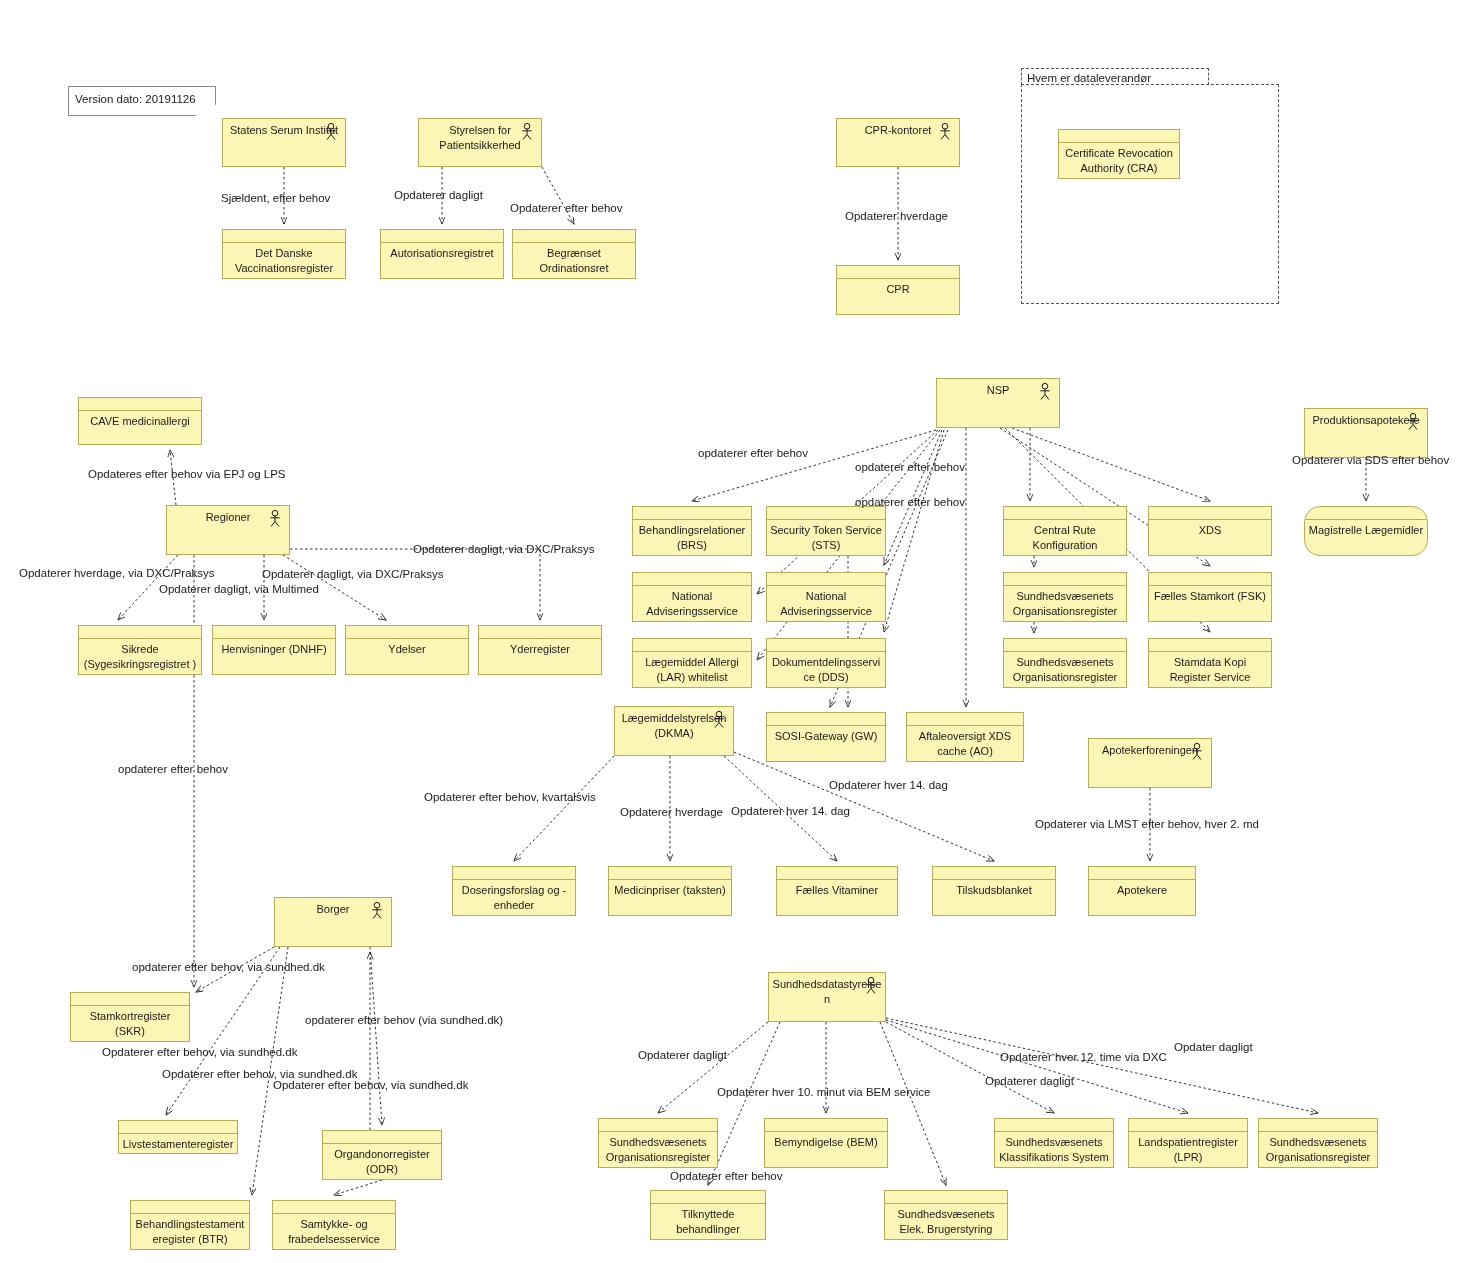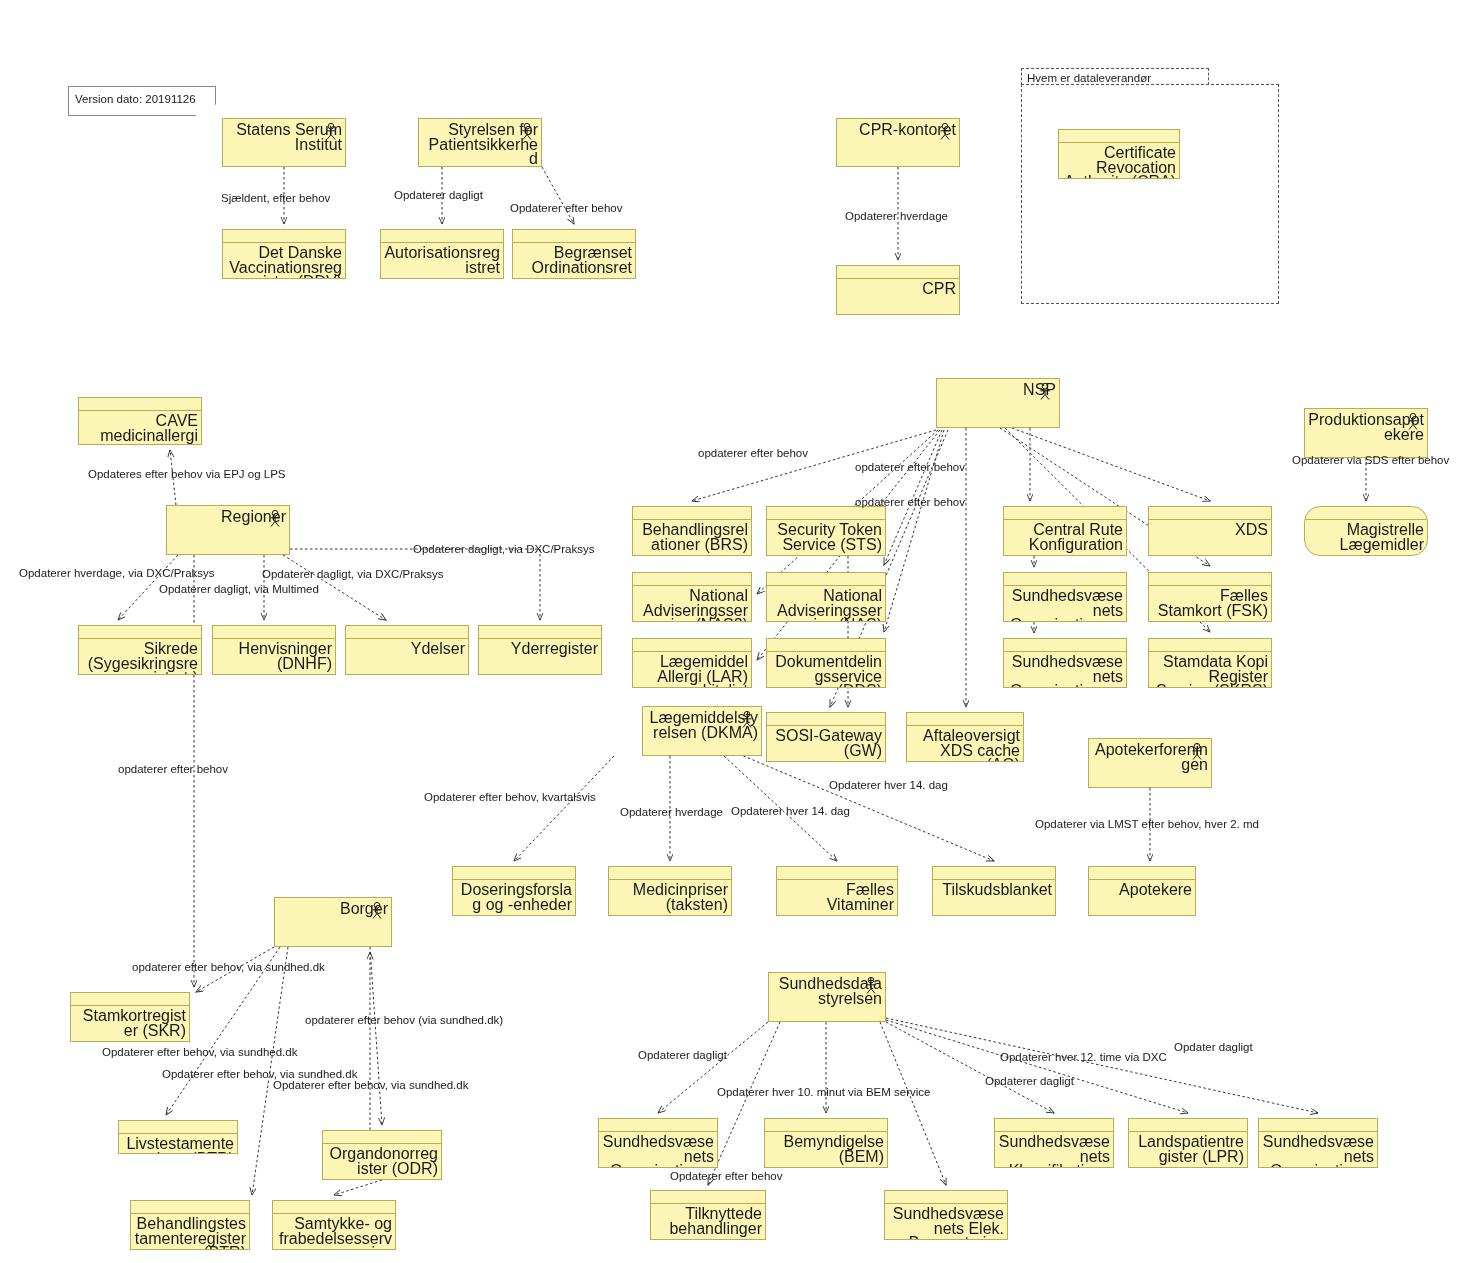--- a/index.html
+++ b/index.html
@@ -23,22 +23,22 @@
   .version-note span{position:absolute;left:6px;top:6px;font-size:11.5px;white-space:nowrap;}
 
   
   .group-box{position:absolute;border:1px dashed #555;background:transparent;}
   .group-tab{position:absolute;border:1px dashed #555;border-bottom:none;background:transparent;}
   .group-tab span{position:absolute;left:5px;top:3px;font-size:11.5px;white-space:nowrap;}
 
   
   .node{position:absolute;background:#fbf6b6;border:1px solid #b8ad55;box-sizing:border-box;
         overflow:hidden;}
-  .node .label{position:absolute;left:3px;right:3px;text-align:right;
-        font-size:16px;line-height:14.5px;word-wrap:break-word;white-space:pre-wrap;}
+  .node .label{position:absolute;left:3px;right:3px;text-align:center;
+        font-size:11px;line-height:14.5px;word-wrap:break-word;white-space:pre-wrap;}
   
   .node.actor .label{top:4px;}
   .actor-icon{position:absolute;right:7px;top:4px;width:14px;height:17px;}
   
   .node.object::before{content:"";position:absolute;left:0;right:0;top:12px;height:1px;background:#b8ad55;}
   .node.object .label{top:16px;}
 
   
   .elabel{position:absolute;font-size:11.5px;line-height:13px;white-space:nowrap;color:#1a1a1a;}
 </style>
@@ -240,21 +240,21 @@
             <circle cx="7" cy="3.2" r="2.8" fill="none" stroke="#1a1a1a" stroke-width="1"></circle>
             <line x1="7" y1="6" x2="7" y2="11.5" stroke="#1a1a1a" stroke-width="1"></line>
             <line x1="2.4" y1="7.8" x2="11.6" y2="7.8" stroke="#1a1a1a" stroke-width="1"></line>
             <line x1="7" y1="11.5" x2="3" y2="16.5" stroke="#1a1a1a" stroke-width="1"></line>
             <line x1="7" y1="11.5" x2="11" y2="16.5" stroke="#1a1a1a" stroke-width="1"></line>
           </svg></span>
       </div>
       <div class="node object" style="left: 1304px; top: 506px; width: 124px; height: 50px; border-radius: 16px;">
         <div class="label">Magistrelle Lægemidler</div>
       </div>
-      <div class="node actor" style="left: 614px; top: 706px; width: 120px; height: 50px; margin-left: 28px;">
+      <div class="node actor" style="left: 614px; top: 706px; width: 120px; height: 50px;">
         <div class="label">Lægemiddelstyrelsen (DKMA)</div>
         <span class="actor-icon"><svg viewBox="0 0 14 17" width="14" height="17" aria-hidden="true">
             <circle cx="7" cy="3.2" r="2.8" fill="none" stroke="#1a1a1a" stroke-width="1"></circle>
             <line x1="7" y1="6" x2="7" y2="11.5" stroke="#1a1a1a" stroke-width="1"></line>
             <line x1="2.4" y1="7.8" x2="11.6" y2="7.8" stroke="#1a1a1a" stroke-width="1"></line>
             <line x1="7" y1="11.5" x2="3" y2="16.5" stroke="#1a1a1a" stroke-width="1"></line>
             <line x1="7" y1="11.5" x2="11" y2="16.5" stroke="#1a1a1a" stroke-width="1"></line>
           </svg></span>
       </div>
       <div class="node object" style="left: 452px; top: 866px; width: 124px; height: 50px;">

